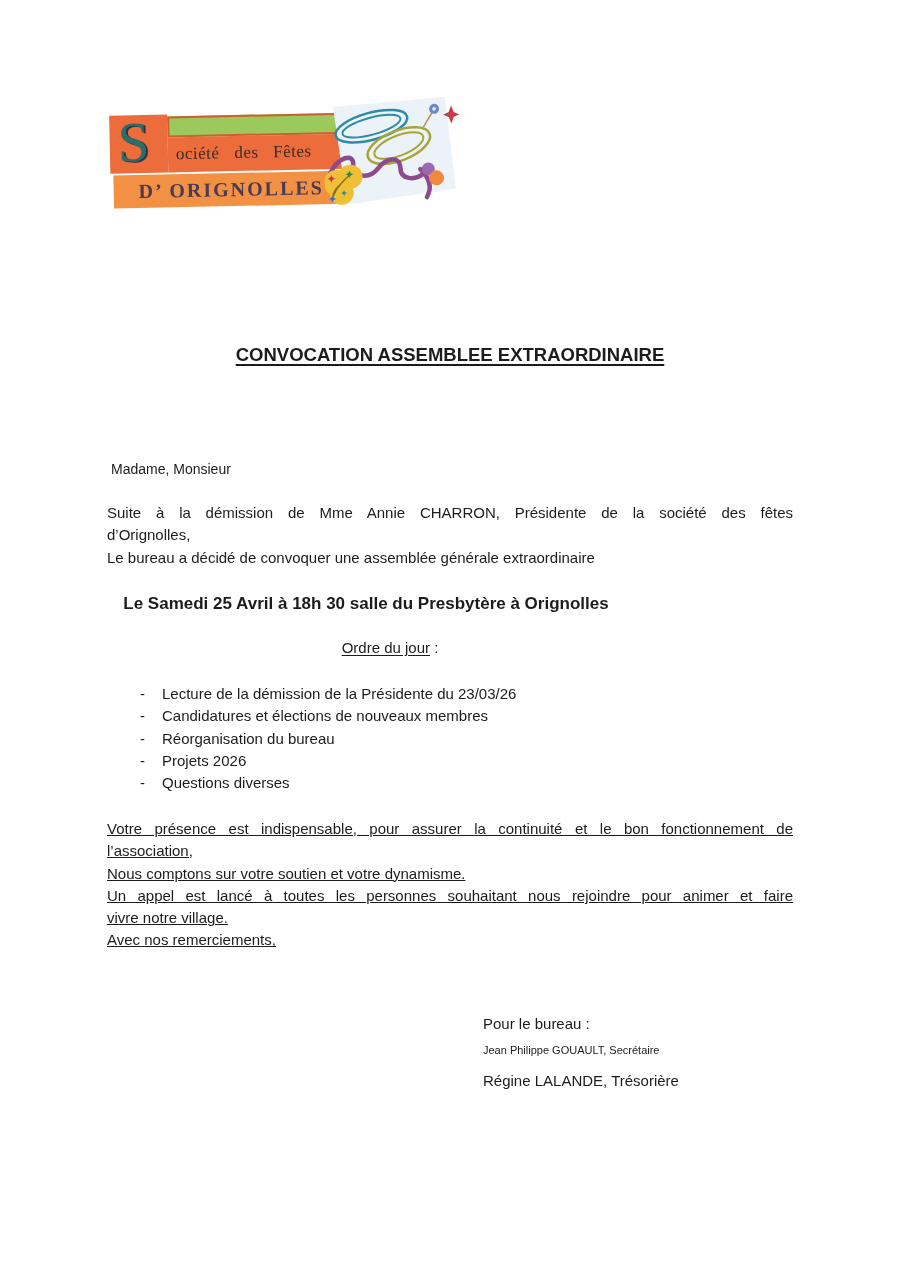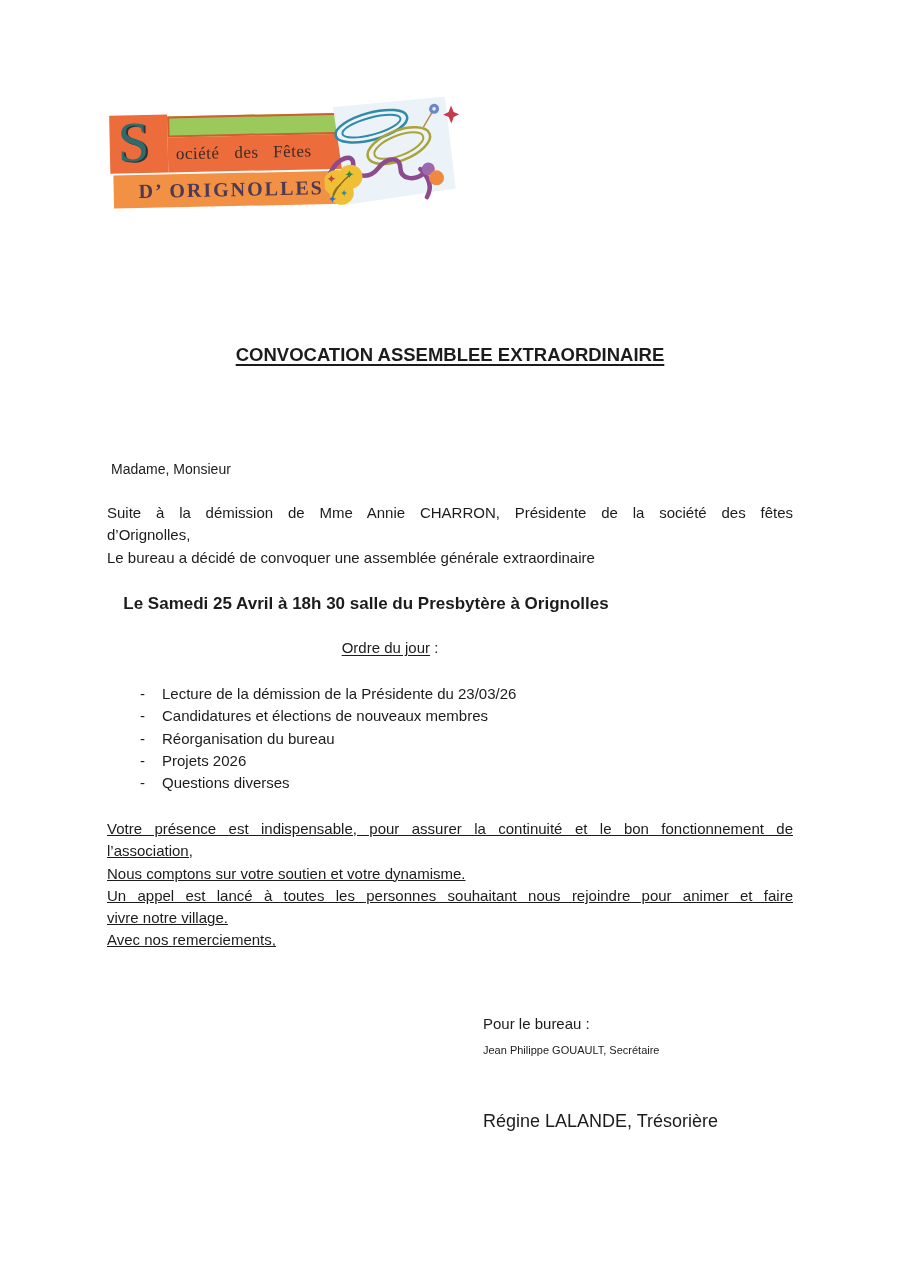--- a/index.html
+++ b/index.html
@@ -50,21 +50,21 @@
 
   .agenda-heading { position:absolute; left:0; top:639px; width:760px; text-align:center; font-size:15px;padding-left:10px; }
   .agenda-heading-main { text-decoration:underline; text-underline-offset:2px; }
 
   .agenda-list { position:absolute; left:140px; top:683px; font-size:15px; }
   .agenda-item { display:flex; line-height:22.3px; }
   .agenda-bullet { width:22px; flex:0 0 22px; }
 
   .sig-intro { position:absolute; left:483px; top:993px; font-size:15px; line-height:22.3px;margin-top:20px; }
   .sig-line1 { position:absolute; left:483px; top:1039px; font-size:11px; line-height:22.3px; }
-  .sig-line2 { position:absolute; left:483px; top:1110px; font-size:18px; line-height:22.3px; }
+  .sig-line2 { position:absolute; left:483px; top:1070px; font-size:15px; line-height:22.3px; }
 </style>
 </head>
 <body>
 
 <div class="page">
 
   <div class="logo">
     <div class="logo-sblock"></div>
     <div class="logo-greenbar"></div>
     <div class="logo-orangeband"></div>

